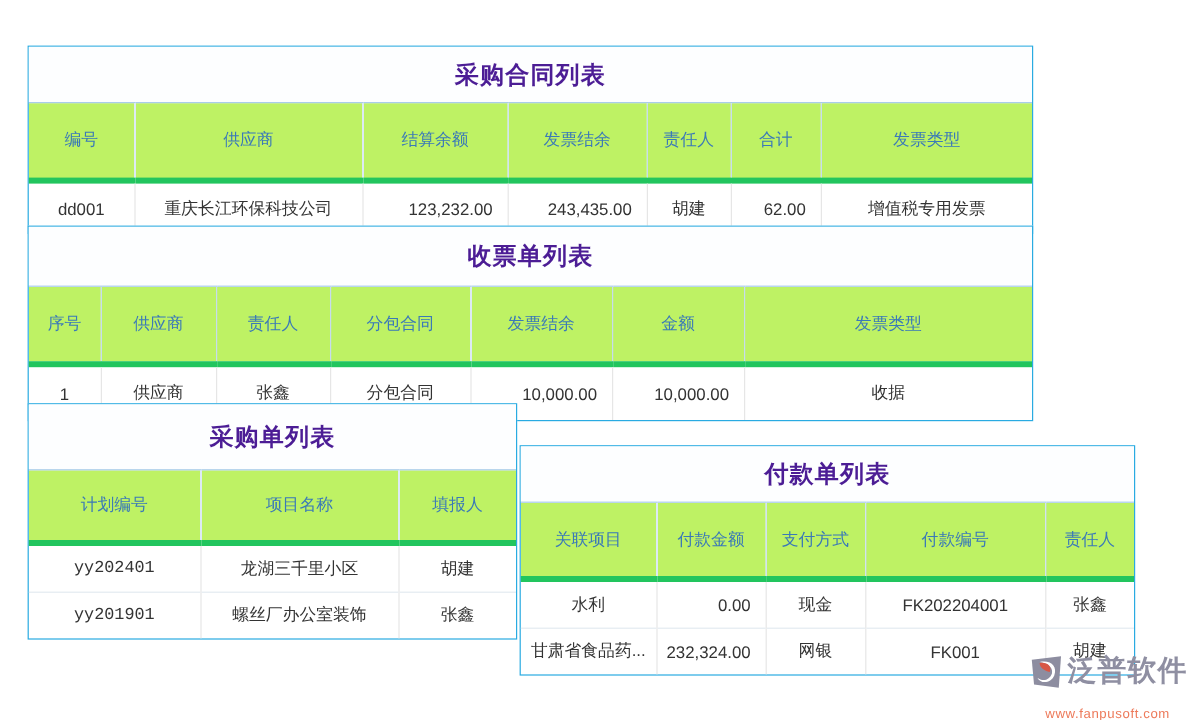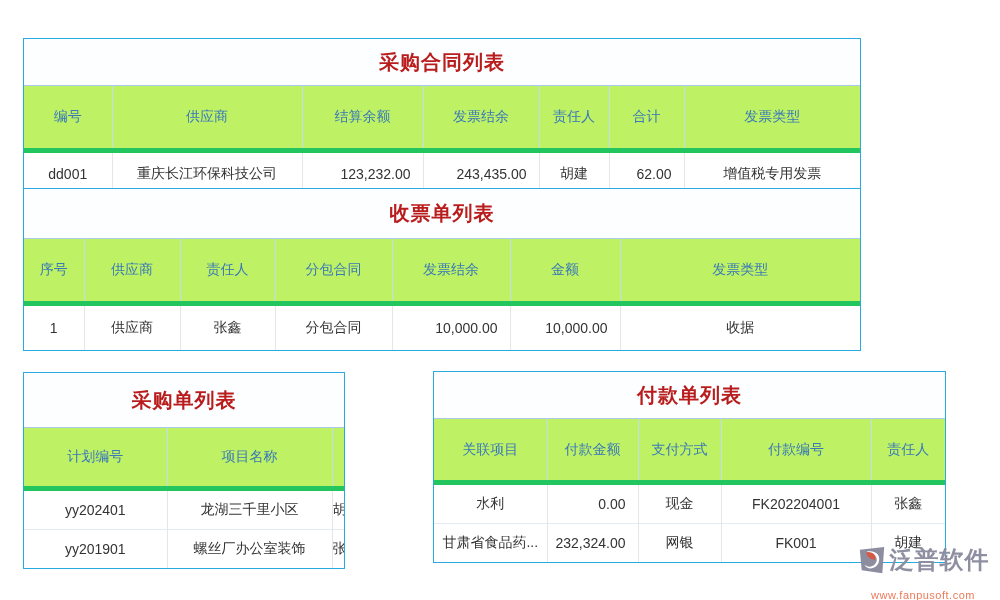--- a/index.html
+++ b/index.html
@@ -10,21 +10,21 @@
   }
   .tbl{
     position:absolute;
     border:1px solid #29abe2;
     background:#ffffff;
     box-sizing:border-box;
   }
   .tbl-title{
     height:46px;
     display:flex;align-items:center;justify-content:center;
-    font-size:20px;font-weight:bold;color:#b91c1c;
+    font-size:20px;font-weight:bold;color:#4c1d95;
     background:#fdfeff;letter-spacing:1px;
   }
   table{border-collapse:collapse;table-layout:fixed;width:100%;}
   thead th{
     background:#bef264;color:#3a79b8;font-weight:normal;font-size:14px;
     height:38px;padding:12px;
     border-top:1px solid #a9cde9;
     border-bottom:5px solid #22c55e;
     border-left:1px solid #c6dcee;
     overflow:hidden;white-space:nowrap;text-overflow:ellipsis;
@@ -39,21 +39,21 @@
   }
   tbody td:first-child{border-left:none;}
   tbody tr:first-child td{border-top:none;}
   td.num{text-align:right;padding-right:12px;}
 
   .t1{left:23px;top:38px;width:838px;}
   .t1 tbody td{height:41px;}
   .t2{left:23px;top:188px;width:838px;}
   .t2 .tbl-title{height:49px;}
   .t2 tbody td{height:44px;}
-  .t3{left:23px;top:372px;width:322px;}
+  .t3{left:23px;top:336px;width:408px;font-family:Liberation Mono, monospace;}
   .t3 .tbl-title{height:54px;}
   .t3 thead th{height:34px;}
   .t3 tbody td{height:38px;}
   .t4{left:433px;top:353px;width:513px;margin-top:18px;}
   .t4 .tbl-title{height:46px;}
   .t4 thead th{height:37px;}
   .t4 tbody td{height:38px;}
 
   .footer{
     position:absolute;right:6px;top:545px;width:142px;

